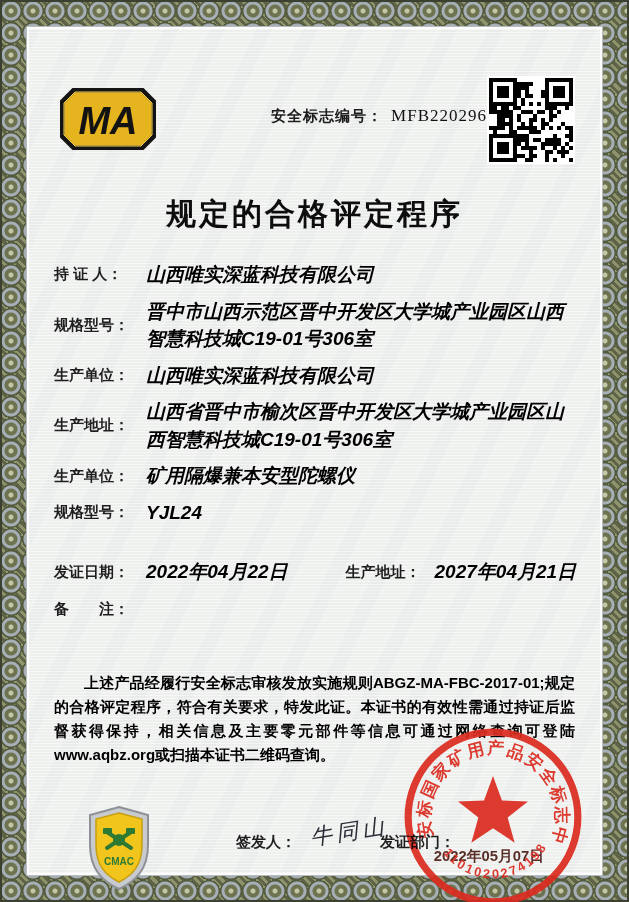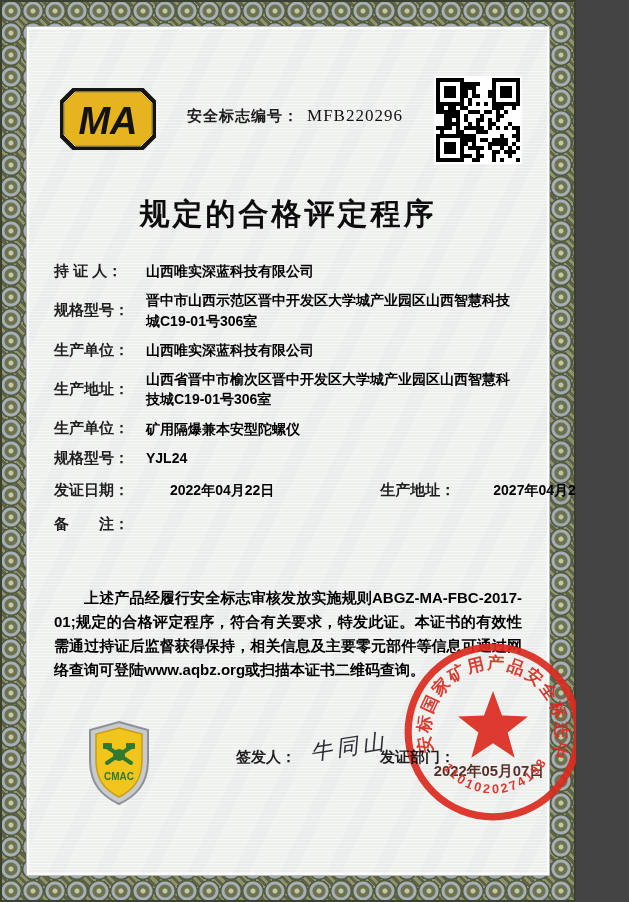--- a/index.html
+++ b/index.html
@@ -1,52 +1,52 @@
 <!DOCTYPE html>
 <html><head>
 <meta charset="utf-8">
 <style>
   html,body{margin:0;padding:0;}
   body{width:629px;height:902px;font-family:"Liberation Sans",sans-serif;background:#444;}
   .cert{
-    position:relative;width:576px;height:902px;overflow:hidden;
+    position:relative;width:629px;height:902px;overflow:hidden;
     background-color:#6d7251;
     background-image:
       radial-gradient(circle at 11px 11px, #c3c8a4 0 2px, #6d7251 3px 6px, #a7afb6 7px 9px, #545a3e 10px 11px, rgba(0,0,0,0) 11px),
       repeating-linear-gradient(45deg, #5f6448 0 3px, #8d936b 3px 6px);
     background-size:22px 22px, auto;
     box-shadow: inset 0 0 0 2px #3c4030;
   }
   .paper{
     position:absolute; inset:26px;
     background:
       repeating-linear-gradient(0deg, rgba(255,255,255,.45) 0 1px, rgba(0,0,0,0) 1px 3px),
       repeating-linear-gradient(115deg, rgba(140,150,160,.05) 0 14px, rgba(0,0,0,0) 14px 42px),
       #eef0ee;
     box-shadow: inset 0 0 0 1px #b7bcc0, inset 0 0 0 3px rgba(255,255,255,.85);
     box-sizing:border-box;
     padding:50px 28px 0 28px;
   }
   .watermark{position:absolute;left:205px;top:330px;width:370px;opacity:.06;pointer-events:none;}
   .header{display:flex;align-items:flex-start;position:relative;z-index:2;}
   .ma-badge{flex:0 0 auto;margin-left:6px;margin-top:12px;}
-  .hdr-center{flex:1 1 auto;text-align:center;padding-top:30px;white-space:nowrap;}
+  .hdr-center{flex:1 1 auto;text-align:right;padding-top:30px;white-space:nowrap;}
   .hdr-label{font-size:15px;color:#1d1d1d;font-weight:600;letter-spacing:1px;}
   .hdr-number{font-family:"Liberation Serif",serif;font-size:17px;color:#111;margin-left:8px;letter-spacing:1px;}
   .qr{flex:0 0 auto;width:84px;height:84px;background:#fff;padding:2px;}
   .title{
     text-align:center;margin-top:30px;margin-bottom:0;
     font-family:"Liberation Serif",serif;font-weight:bold;
     font-size:30px;color:#0d0d0d;letter-spacing:3px;position:relative;z-index:2;
   }
   .fields{margin-top:26px;position:relative;z-index:2;}
   .frow{display:flex;align-items:center;margin-bottom:9px;}
   .flabel{flex:0 0 92px;font-size:15px;font-weight:600;color:#1e1e1e;white-space:nowrap;}
   .flabel.wide{flex:0 0 178px;}
-  .fvalue{flex:1 1 auto;font-size:14px;font-weight:bold;color:#000;line-height:1.45;}
+  .fvalue{flex:1 1 auto;font-size:19px;font-weight:bold;color:#000;line-height:1.45;font-style:italic;}
   .frow.dates .spacer{flex:0 0 58px;}
   .frow.dates .flabel2{flex:0 0 auto;font-size:15px;font-weight:600;color:#1e1e1e;margin-right:14px;}
   .frow.remark{margin-top:14px;}
   .statement{
     margin-top:52px;position:relative;z-index:2;
     font-size:15px;font-weight:bold;color:#000;line-height:1.6;
     text-align:justify;text-indent:2em;
   }
   .footer{position:relative;margin-top:30px;height:150px;z-index:3;}
   .cmac{position:absolute;left:32px;top:8px;}
@@ -251,21 +251,21 @@
         <span class="fvalue">山西省晋中市榆次区晋中开发区大学城产业园区山西智慧科技城C19-01号306室</span>
       </div>
       <div class="frow">
         <span class="flabel">生产单位：</span>
         <span class="fvalue">矿用隔爆兼本安型陀螺仪</span>
       </div>
       <div class="frow">
         <span class="flabel">规格型号：</span>
         <span class="fvalue">YJL24</span>
       </div>
-      <div class="frow dates" style="margin-top:12px;gap:24px;">
+      <div class="frow dates" style="margin-top:32px;">
         <span class="flabel">发证日期：</span>
         <span class="fvalue" style="flex:0 0 auto;">2022年04月22日</span>
         <span class="spacer"></span>
         <span class="flabel2">生产地址：</span>
         <span class="fvalue" style="flex:0 0 auto;">2027年04月21日</span>
       </div>
       <div class="frow remark">
         <span class="flabel">备　　注：</span>
         <span class="fvalue"></span>
       </div>

